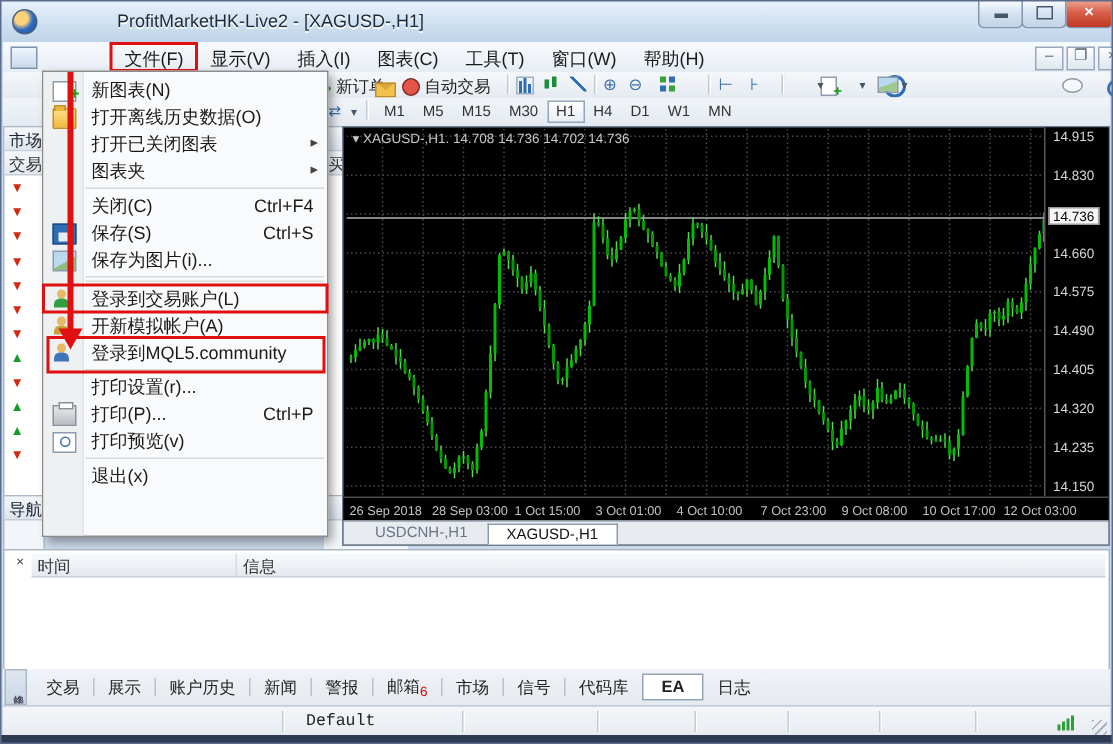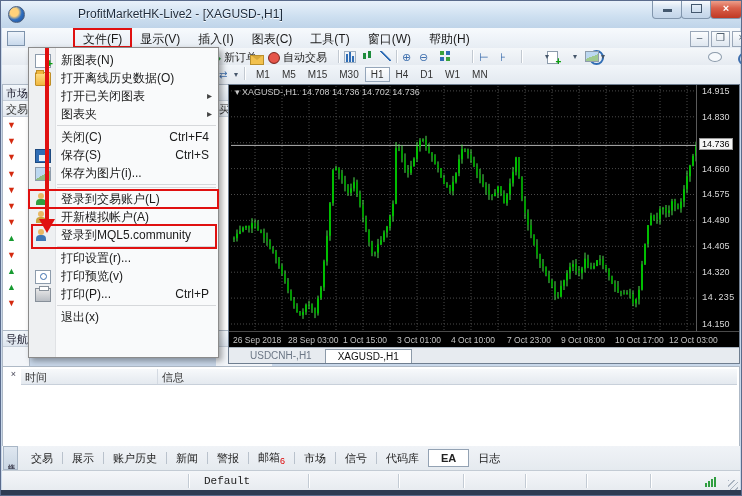--- a/index.html
+++ b/index.html
@@ -638,21 +638,21 @@
       </svg></div>
   <div id="axis">
     <div id="cur-price" style="top: 53.4216px;">14.736</div>
   <div class="plabel" style="top: 0.875622px;">14.915</div>
       <div class="plabel" style="top: 26.7774px;">14.830</div>
       <div class="plabel" style="top: 78.5808px;">14.660</div>
       <div class="plabel" style="top: 104.483px;">14.575</div>
       <div class="plabel" style="top: 130.384px;">14.490</div>
       <div class="plabel" style="top: 156.286px;">14.405</div>
       <div class="plabel" style="top: 182.188px;">14.320</div>
-      <div class="plabel" style="top: 208.09px; font-family: Liberation Mono, monospace;">14.235</div>
+      <div class="plabel" style="top: 208.09px;">14.235</div>
       <div class="plabel" style="top: 233.991px;">14.150</div>
     </div>
   <div id="time-axis">
       <div class="tlabel" style="left: 4px;">26 Sep 2018</div>
       <div class="tlabel" style="left: 59px;">28 Sep 03:00</div>
       <div class="tlabel" style="left: 114px;">1 Oct 15:00</div>
       <div class="tlabel" style="left: 168px;">3 Oct 01:00</div>
       <div class="tlabel" style="left: 222px;">4 Oct 10:00</div>
       <div class="tlabel" style="left: 278px;">7 Oct 23:00</div>
       <div class="tlabel" style="left: 332px;">9 Oct 08:00</div>
@@ -730,22 +730,22 @@
       <div class="fmi"><span class="mi ic-none"></span><span class="fmi-label">关闭(C)</span><span class="fmi-sc">Ctrl+F4</span></div>
       <div class="fmi"><span class="mi ic-save-disk"></span><span class="fmi-label">保存(S)</span><span class="fmi-sc">Ctrl+S</span></div>
       <div class="fmi"><span class="mi ic-save-picture"></span><span class="fmi-label">保存为图片(i)...</span></div>
       <div class="fmi-sep"></div>
       <div class="fmi-sep"></div>
       <div class="fmi fmi-hl"><span class="mi ic-account-login"></span><span class="fmi-label">登录到交易账户(L)</span></div>
       <div class="fmi"><span class="mi ic-account-new"></span><span class="fmi-label">开新模拟帐户(A)</span></div>
       <div class="fmi"><span class="mi ic-account-mql5"></span><span class="fmi-label">登录到MQL5.community</span></div>
       <div class="fmi-sep"></div>
       <div class="fmi"><span class="mi ic-none"></span><span class="fmi-label">打印设置(r)...</span></div>
+      <div class="fmi"><span class="mi ic-printer"></span><span class="fmi-label">打印(P)...</span><span class="fmi-sc">Ctrl+P</span></div>
       <div class="fmi"><span class="mi ic-print-preview"></span><span class="fmi-label">打印预览(v)</span></div>
-      <div class="fmi"><span class="mi ic-printer"></span><span class="fmi-label">打印(P)...</span><span class="fmi-sc">Ctrl+P</span></div>
       <div class="fmi-sep"></div>
       <div class="fmi"><span class="mi ic-none"></span><span class="fmi-label">退出(x)</span></div>
     </div>
 </div>
 
 
 <div class="abs ann" id="ann-arrow-line"></div>
 <div class="abs ann" id="ann-arrow-head"></div>
 <div class="abs ann" id="ann-login-box"></div>
 <div class="abs" id="frame-border" style="pointer-events:none;"></div>

